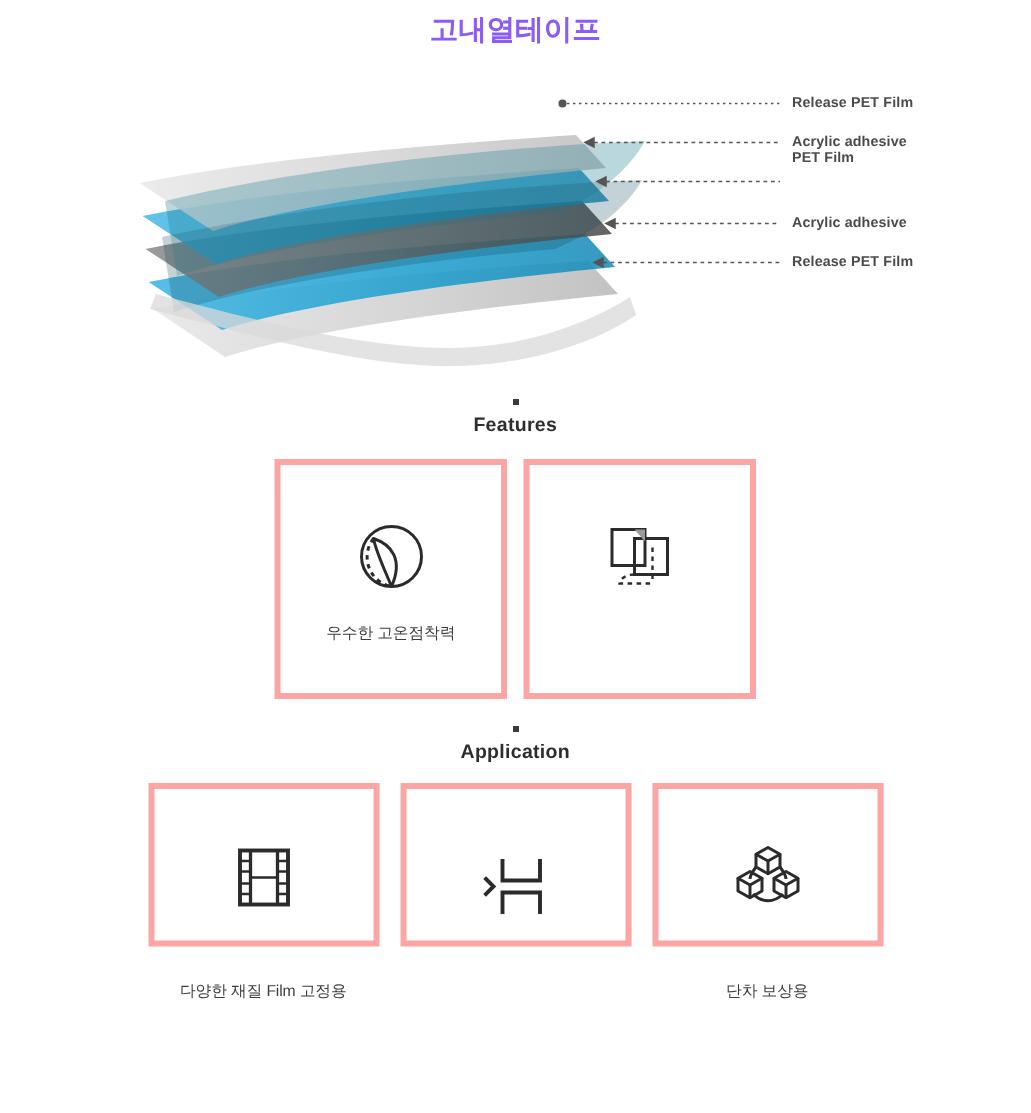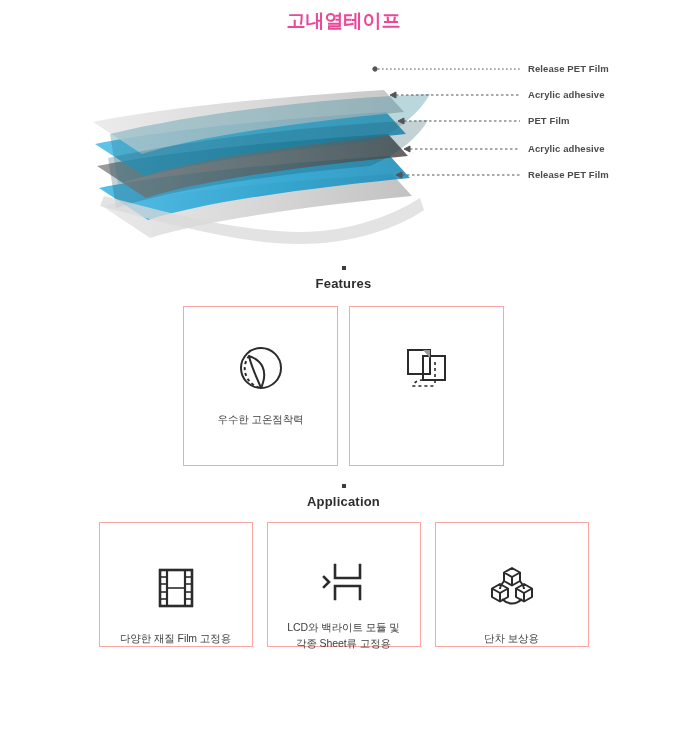--- a/index.html
+++ b/index.html
@@ -27,21 +27,21 @@
     font-size: 34px;
     font-weight: bold;
     letter-spacing: 1.2px;
     color: #c9c9c9;
     line-height: 42px;
     margin: 0;
   }
   .sub-title {
     font-size: 19px;
     font-weight: bold;
-    color: #ec4899;
+    color: #8b5cf6;
     line-height: 26px;
     margin: 2px 0 0 0;
   }
 
   
   .diagram-wrap {
     position: relative;
     width: 687px;
     height: 210px;
     margin-top: 4px;
@@ -83,35 +83,36 @@
 
   
   .card-row {
     display: flex;
     justify-content: center;
     gap: 11px;
     margin-top: 14px;
   }
   .card {
     box-sizing: border-box;
-    border: 1px solid #fca5a5;
+    border: 4px solid #fca5a5;
     background: #fff;
     display: flex;
     flex-direction: column;
     align-items: center;
   }
   .card.feature {
     width: 155px;
     height: 160px;
     padding-top: 32px;
   }
   .card.application {
     width: 154px;
-    height: 125px;
+    height: 109px;
     padding-top: 36px;
+    gap: 31px;
   }
   .card-icon {
     height: 58px;
     display: flex;
     align-items: center;
     justify-content: center;
   }
   .card-label {
     margin-top: 14px;
     font-size: 10.5px;
@@ -196,21 +197,21 @@
       <path d="M404,111 l6,-3 v6 z"></path>
       <line x1="410" y1="111" x2="520" y2="111" stroke-dasharray="2.5 2.5" stroke-width="1"></line>
 
       <path d="M396,137 l6,-3 v6 z"></path>
       <line x1="402" y1="137" x2="520" y2="137" stroke-dasharray="2.5 2.5" stroke-width="1"></line>
     </g>
   </svg>
 
   <div class="layer-label" style="left:528px; top:25px;">Release PET Film</div>
   <div class="layer-label" style="left:528px; top:51px;">Acrylic adhesive</div>
-  <div class="layer-label" style="left:528px; top:77px;">PET Film</div>
+  <div class="layer-label" style="left:528px; top:62px;">PET Film</div>
   <div class="layer-label" style="left:528px; top:105px;">Acrylic adhesive</div>
   <div class="layer-label" style="left:528px; top:131px;">Release PET Film</div>
 </div>
 
 <div class="section-heading" style="margin-top:18px;">
   <span class="dot"></span>
   <span class="stitle">Features</span>
 </div>
 
 <div class="card-row">
@@ -274,24 +275,20 @@
   <div class="card application">
     <div class="card-icon">
       <svg width="52" height="46" viewBox="0 0 52 46">
         <g fill="none" stroke="#2b2b2b" stroke-width="2.6" stroke-linecap="square">
           <path d="M17,6 L17,19 L42,19 L42,6"></path>
           <path d="M17,27 L17,40 M17,27 L42,27 L42,40"></path>
           <path d="M6,18 L11,23 L6,28"></path>
         </g>
       </svg>
     </div>
-    <div class="card-label">
-      <span>LCD와 백라이트 모듈 및</span><br>
-      <span>각종 Sheet류 고정용</span>
-    </div>
   </div>
 
   <div class="card application">
     <div class="card-icon">
       <svg width="52" height="46" viewBox="0 0 52 46">
         <g fill="none" stroke="#2b2b2b" stroke-width="2" stroke-linejoin="round">
 
           <path d="M18,16 C15,20 14,22 14,24"></path>
           <path d="M34,16 C37,20 38,22 38,24"></path>
           <path d="M16,34 C22,40 30,40 36,34"></path>

